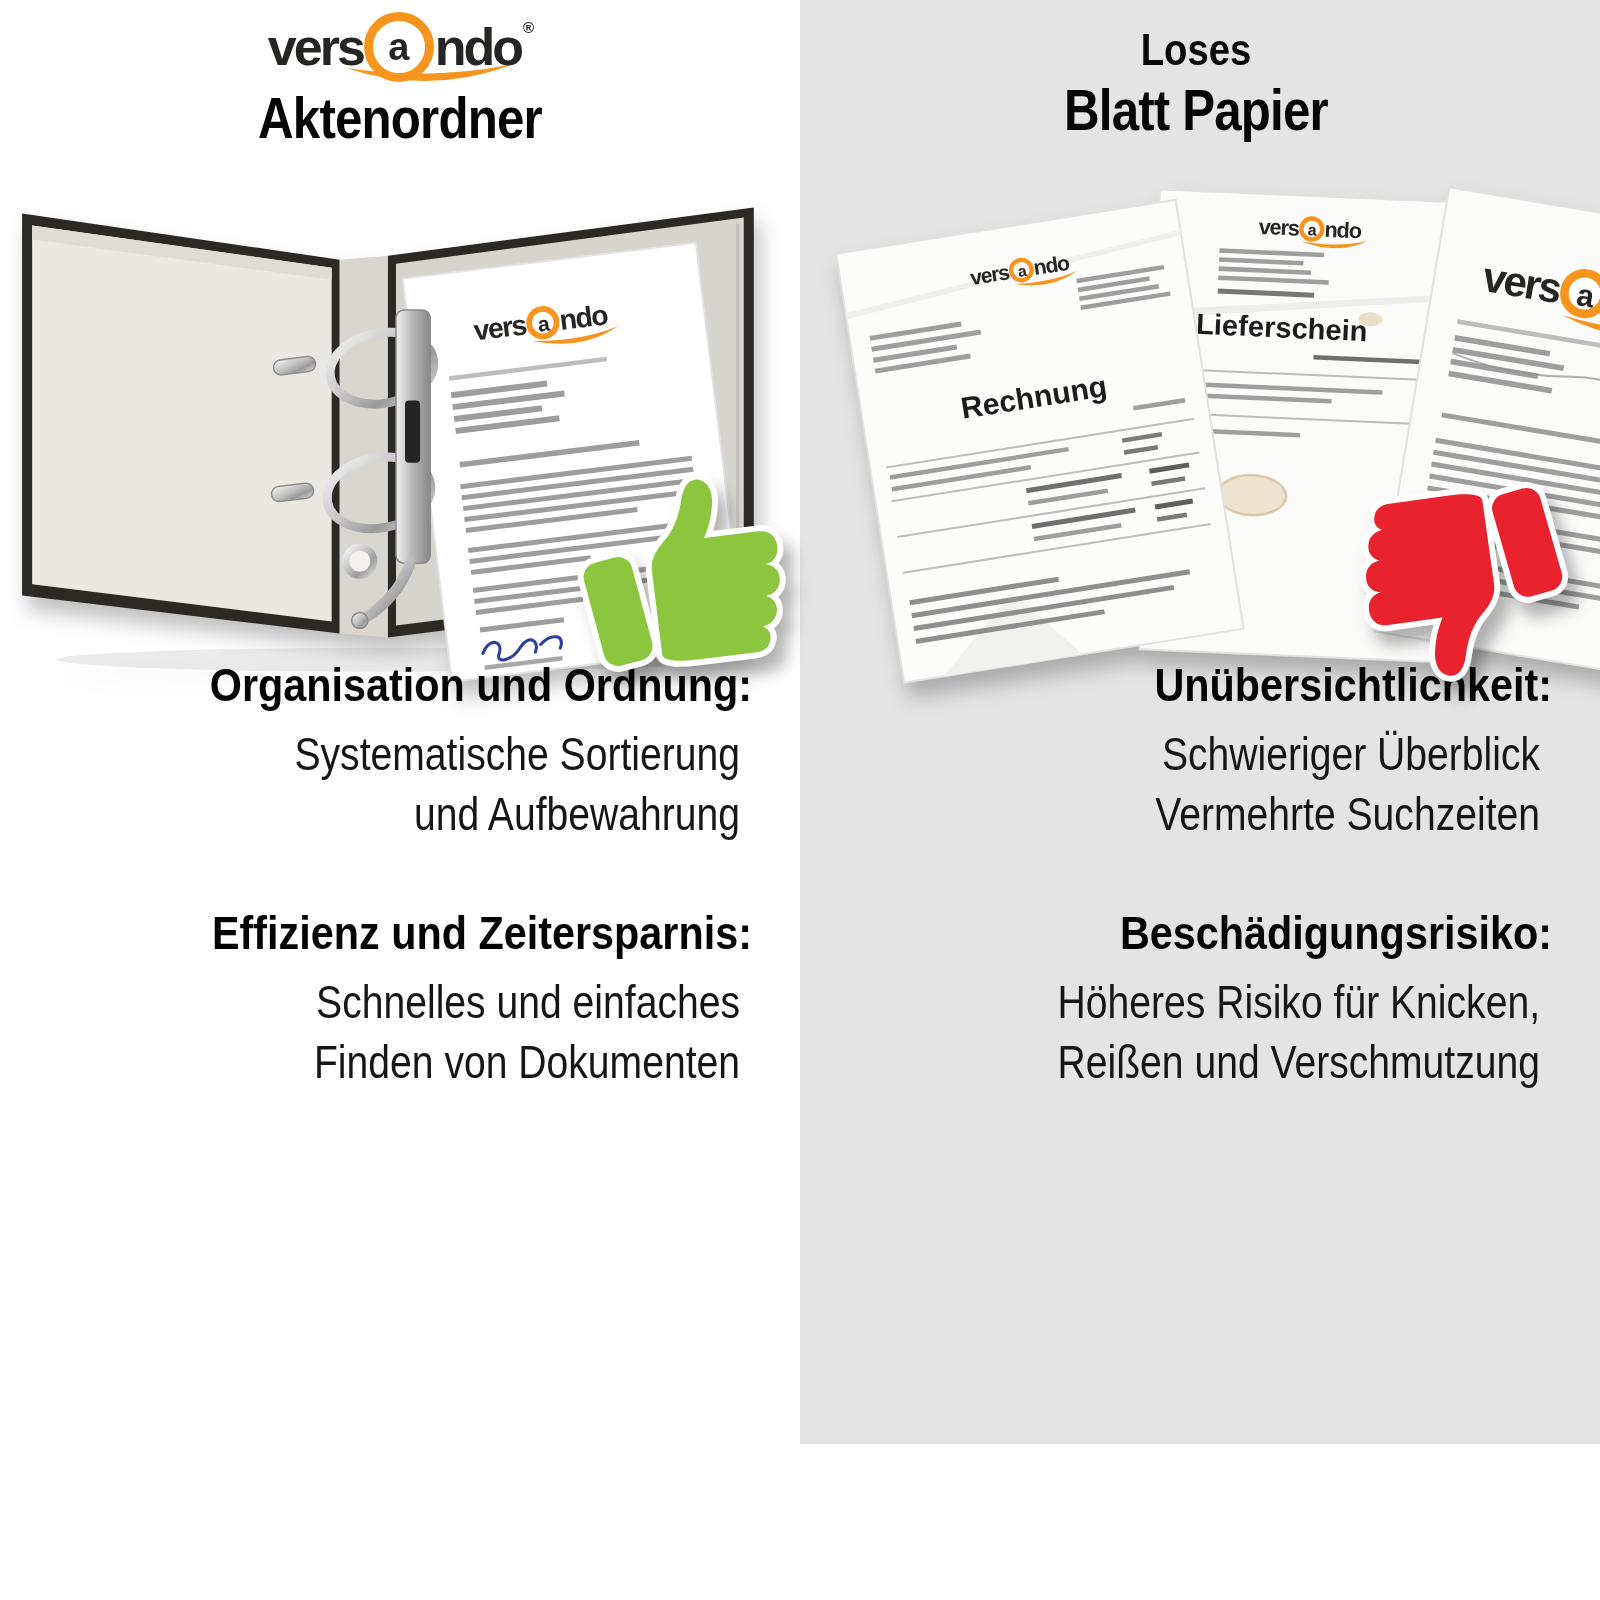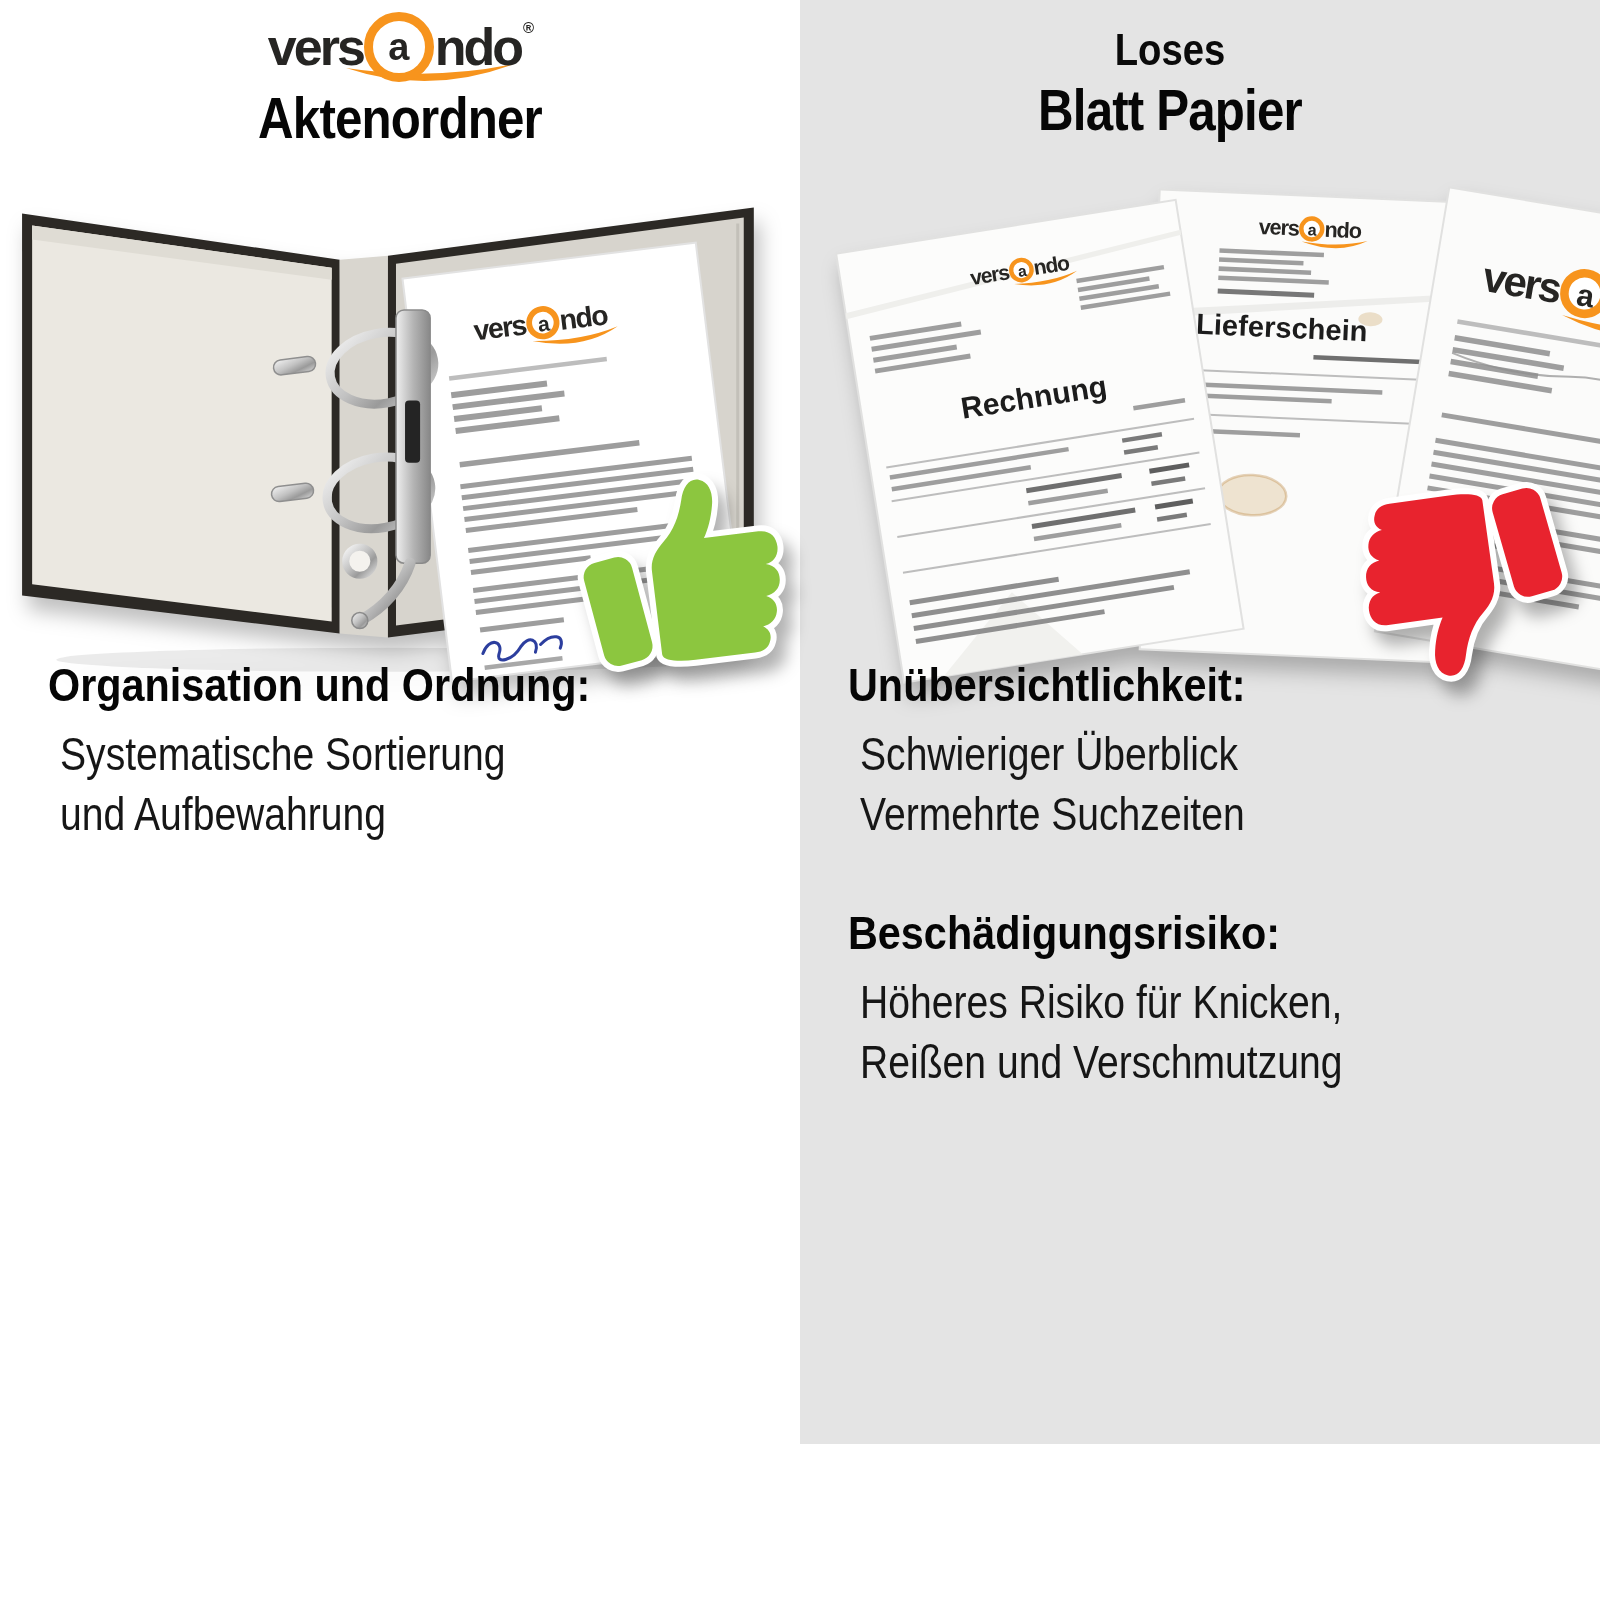--- a/index.html
+++ b/index.html
@@ -3,21 +3,21 @@
 <meta charset="utf-8">
 <style>
   html,body{margin:0;padding:0;background:#fff;}
   .canvas{position:relative;width:1600px;height:1444px;background:#ffffff;overflow:hidden;
           font-family:"Liberation Sans","DejaVu Sans",sans-serif;color:#111;}
   .right-bg{position:absolute;left:800px;top:0;width:800px;height:1600px;background:#E4E4E4;}
 
   
   .hdr{position:absolute;width:800px;text-align:center;z-index:5;}
   .hdr-left{left:0;top:12px;}
-  .hdr-right{left:770px;top:24px;text-align:center;}
+  .hdr-right{left:796px;top:24px;text-align:center;}
   .main-title{font-size:58px;font-weight:700;color:#060606;margin:6px 0 0;line-height:60px;
               transform:scaleX(.85);letter-spacing:-1px;}
   .sub-title{font-size:45px;font-weight:700;color:#0a0a0a;margin:0 0 4px;line-height:52px;transform:scaleX(.85);}
 
   
   .logo{position:relative;display:inline-flex;align-items:center;height:70px;}
   .logo .ltxt{font-size:52px;font-weight:700;color:#262523;letter-spacing:-3px;position:relative;z-index:2;}
   .logo .at{width:52px;height:52px;border:9px solid #F7941D;border-radius:50%;background:#fff;
             display:flex;align-items:center;justify-content:center;margin:0 1px;position:relative;z-index:2;
             font-size:38px;font-weight:700;color:#262523;line-height:1;}
@@ -37,21 +37,21 @@
          filter:drop-shadow(10px 14px 8px rgba(0,0,0,.30));}
   .thumb svg{width:100%;height:100%;overflow:visible;}
   .thumb-up{left:580px;top:464px;color:#8CC63F;}
   .thumb-down{left:1352px;top:482px;color:#E8232E;}
   .thumb-shape{fill:currentColor;stroke:#ffffff;stroke-width:14;stroke-linejoin:round;paint-order:stroke;}
 
   
   .col{position:absolute;top:656px;width:800px;z-index:4;}
   .col-left{left:0;}
   .col-right{left:800px;}
-  .block{margin:0 0 60px;text-align:left;}
+  .block{margin:0 0 60px;text-align:right;}
   .b-head{font-size:47px;font-weight:700;color:#050505;margin:0 0 10px;line-height:58px;transform:scaleX(.88);}
   .b-line{font-size:46px;font-weight:400;color:#161616;margin:0;line-height:60px;transform:scaleX(.85);}
 
   
   .doc-title{font-family:"Liberation Sans","DejaVu Sans",sans-serif;font-weight:700;fill:#1c1c1c;}
   .svg-logo-txt{font-family:"Liberation Sans","DejaVu Sans",sans-serif;font-weight:700;fill:#262523;letter-spacing:-1.5px;}
 </style>
 </head>
 <body>
 
@@ -279,20 +279,25 @@
         <use href="#thumb-shape-def" transform="rotate(172 125 122)"></use>
       </svg>
   </div>
 
   <section class="col col-left">
     <div class="block">
       <h3 class="b-head">Organisation und Ordnung:</h3>
       <p class="b-line">Systematische Sortierung</p>
       <p class="b-line">und Aufbewahrung</p>
     </div>
+    <div class="block">
+      <h3 class="b-head">Effizienz und Zeitersparnis:</h3>
+      <p class="b-line">Schnelles und einfaches</p>
+      <p class="b-line">Finden von Dokumenten</p>
+    </div>
   </section>
 
   <section class="col col-right">
     <div class="block">
       <h3 class="b-head">Unübersichtlichkeit:</h3>
       <p class="b-line">Schwieriger Überblick</p>
       <p class="b-line">Vermehrte Suchzeiten</p>
     </div>
     <div class="block">
       <h3 class="b-head">Beschädigungsrisiko:</h3>

